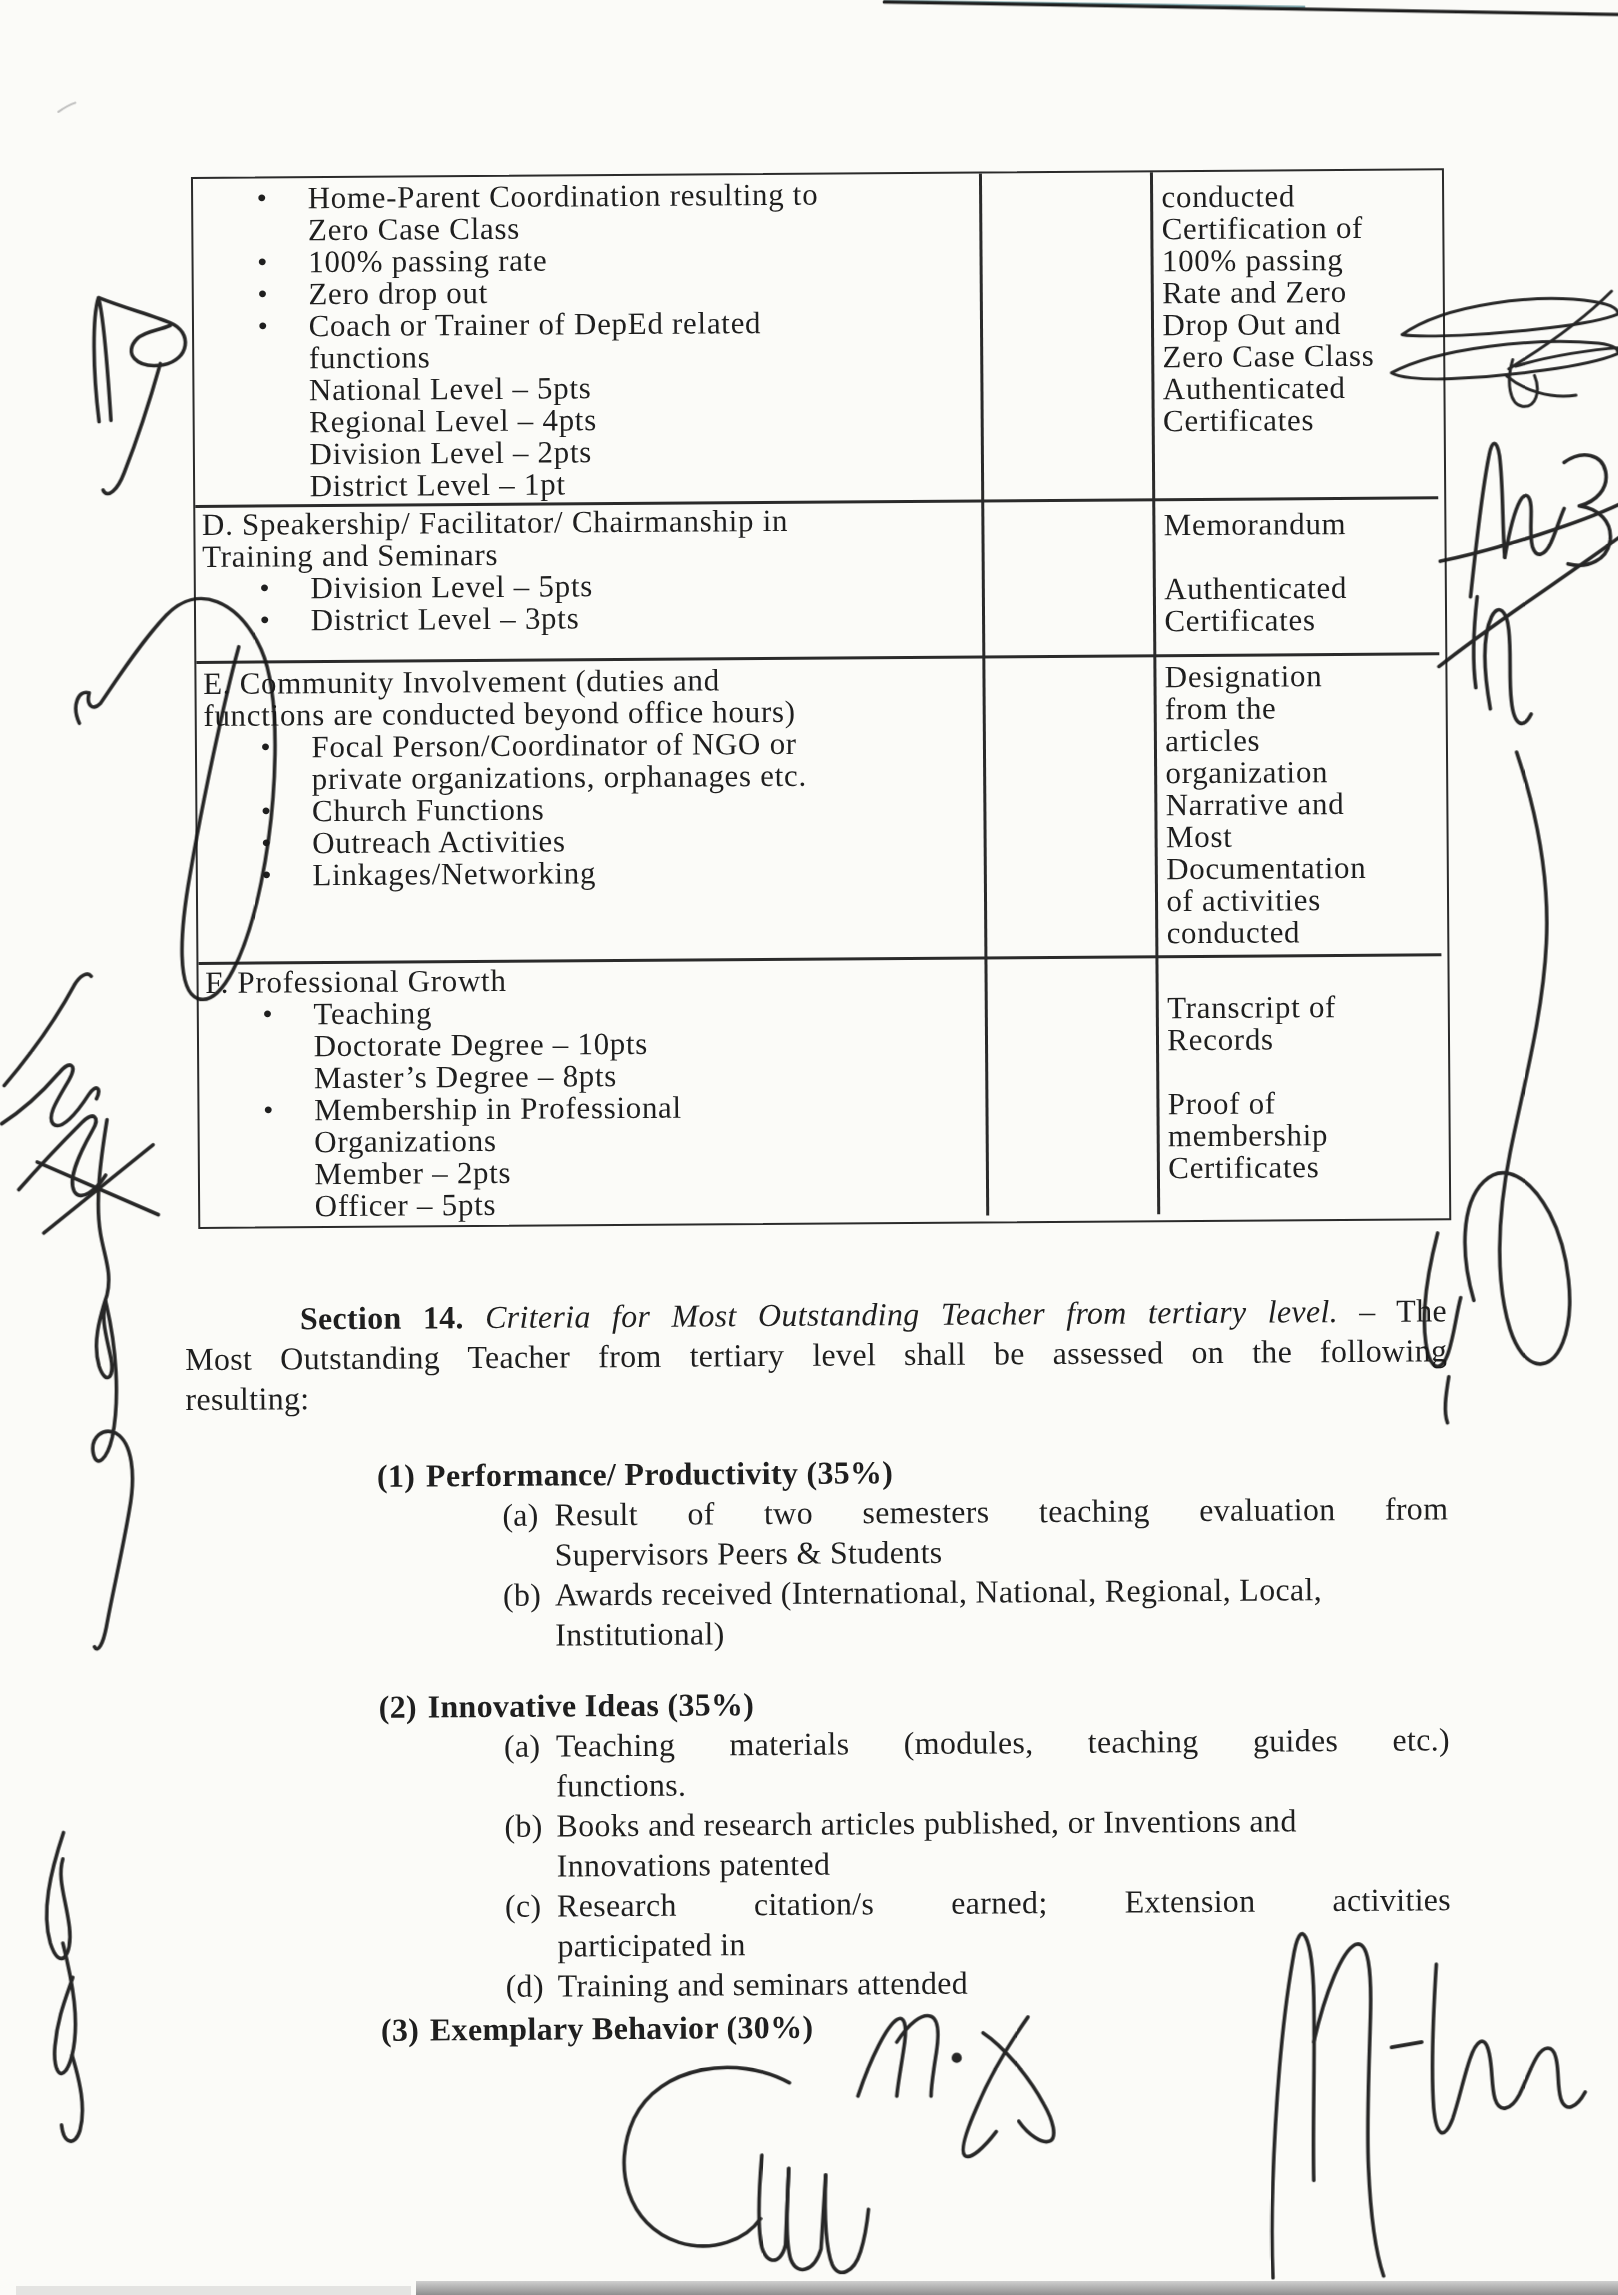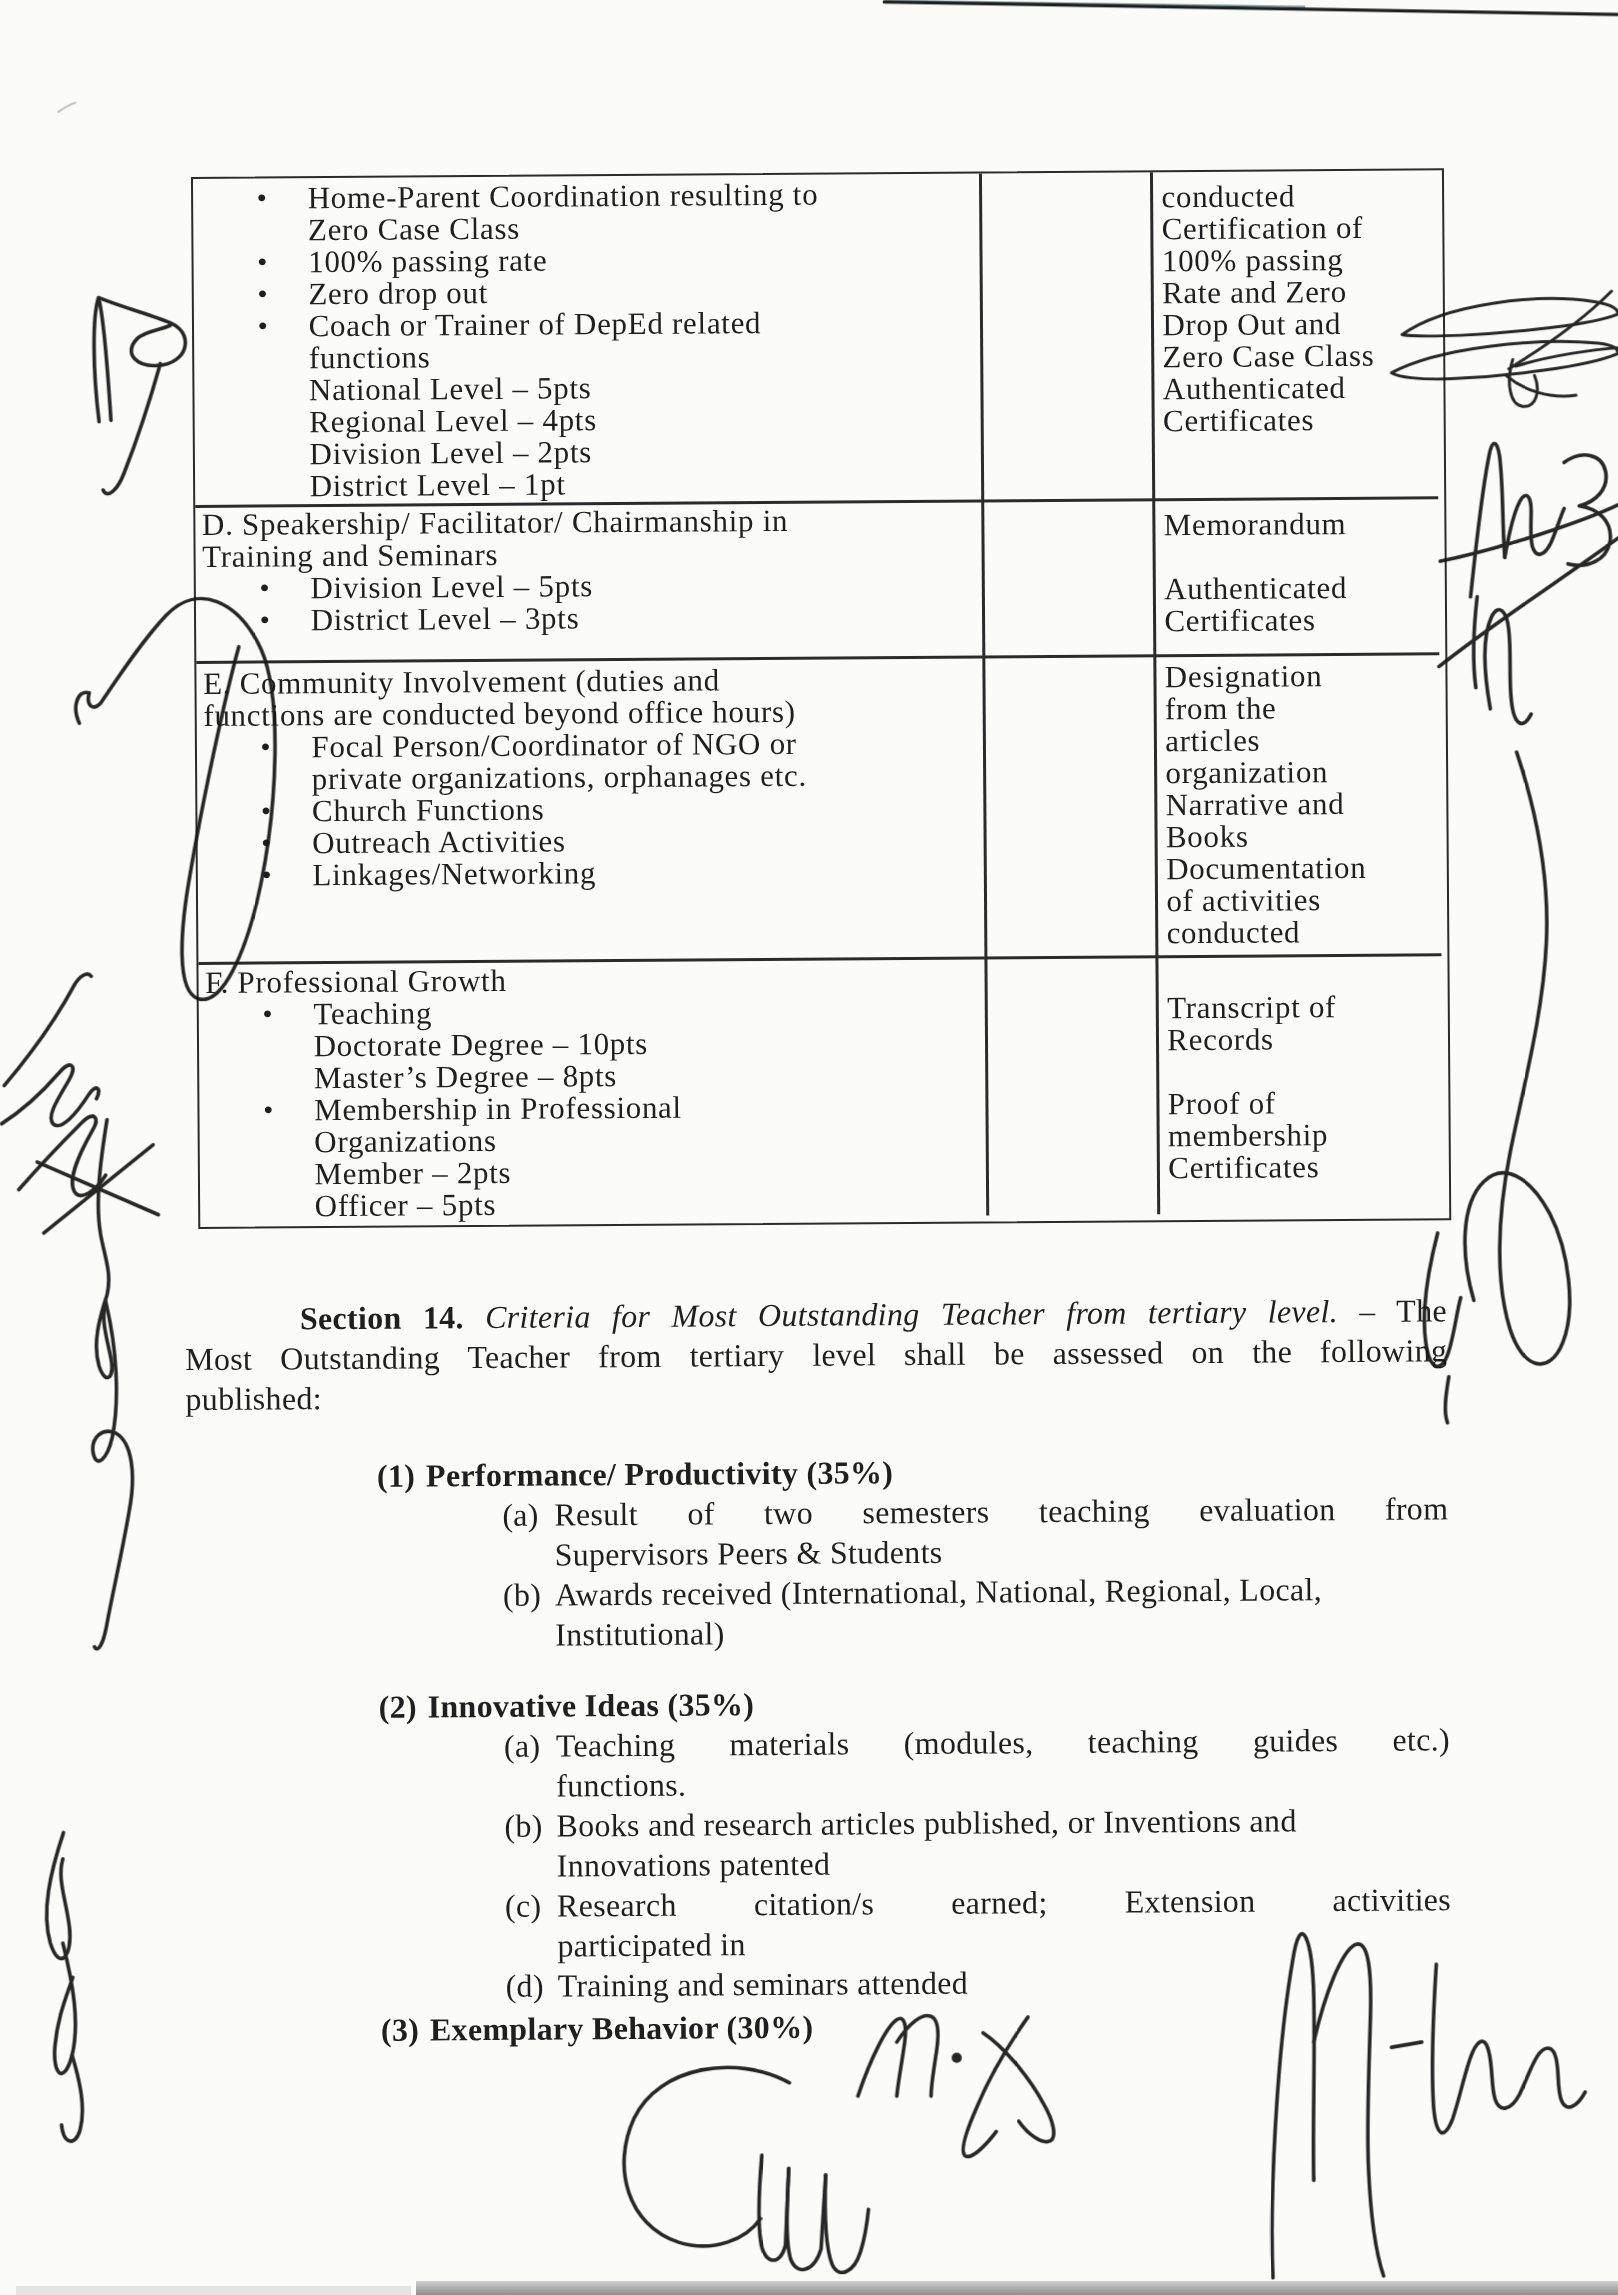--- a/index.html
+++ b/index.html
@@ -100,21 +100,21 @@
           <div class="ln "><span class="blt">•</span><span>Church Functions</span></div>
           <div class="ln "><span class="blt">•</span><span>Outreach Activities</span></div>
           <div class="ln "><span class="blt">•</span><span>Linkages/Networking</span></div>
         </div>
       <div class="cell docs" style="top:489px;left:963px;width:281px;">
           <div class="ln "><span>Designation</span></div>
           <div class="ln "><span>from the</span></div>
           <div class="ln "><span>articles</span></div>
           <div class="ln "><span>organization</span></div>
           <div class="ln "><span>Narrative and</span></div>
-          <div class="ln "><span>Books</span></div>
+          <div class="ln "><span>Most</span></div>
           <div class="ln "><span>Documentation</span></div>
           <div class="ln "><span>of activities</span></div>
           <div class="ln "><span>conducted</span></div>
         </div>
 
       <div class="cell crit" style="top:788px;left:2.6px;width:784px;">
           <div class="ln head"><span>F. Professional Growth</span></div>
           <div class="ln "><span class="blt">•</span><span>Teaching</span></div>
           <div class="ln cont"><span>Doctorate Degree – 10pts</span></div>
           <div class="ln cont"><span>Master’s Degree – 8pts</span></div>
@@ -130,21 +130,21 @@
           <div class="ln "><span>&nbsp;</span></div>
           <div class="ln "><span>Proof of</span></div>
           <div class="ln "><span>membership</span></div>
           <div class="ln "><span>Certificates</span></div>
         </div>
     </div>
 
     <div class="tb sec">
         <div class="ln ind just"><span class="b">Section 14. </span><span class="i">Criteria for Most Outstanding Teacher from tertiary level.</span><span> – The</span></div>
         <div class="ln just"><span>Most Outstanding Teacher from tertiary level shall be assessed on the following</span></div>
-        <div class="ln "><span>published:</span></div>
+        <div class="ln "><span>resulting:</span></div>
       </div>
 
     <div class="tb g1">
         <div class="ln n1"><span class="num">(1)</span><span>Performance/ Productivity (35%)</span></div>
         <div class="ln sa just"><span class="num">(a)</span><span>Result of two semesters teaching evaluation from</span></div>
         <div class="ln sc"><span>Supervisors Peers &amp; Students</span></div>
         <div class="ln sa"><span class="num">(b)</span><span>Awards received (International, National, Regional, Local,</span></div>
         <div class="ln sc"><span>Institutional)</span></div>
       </div>
     <div class="tb g2">

